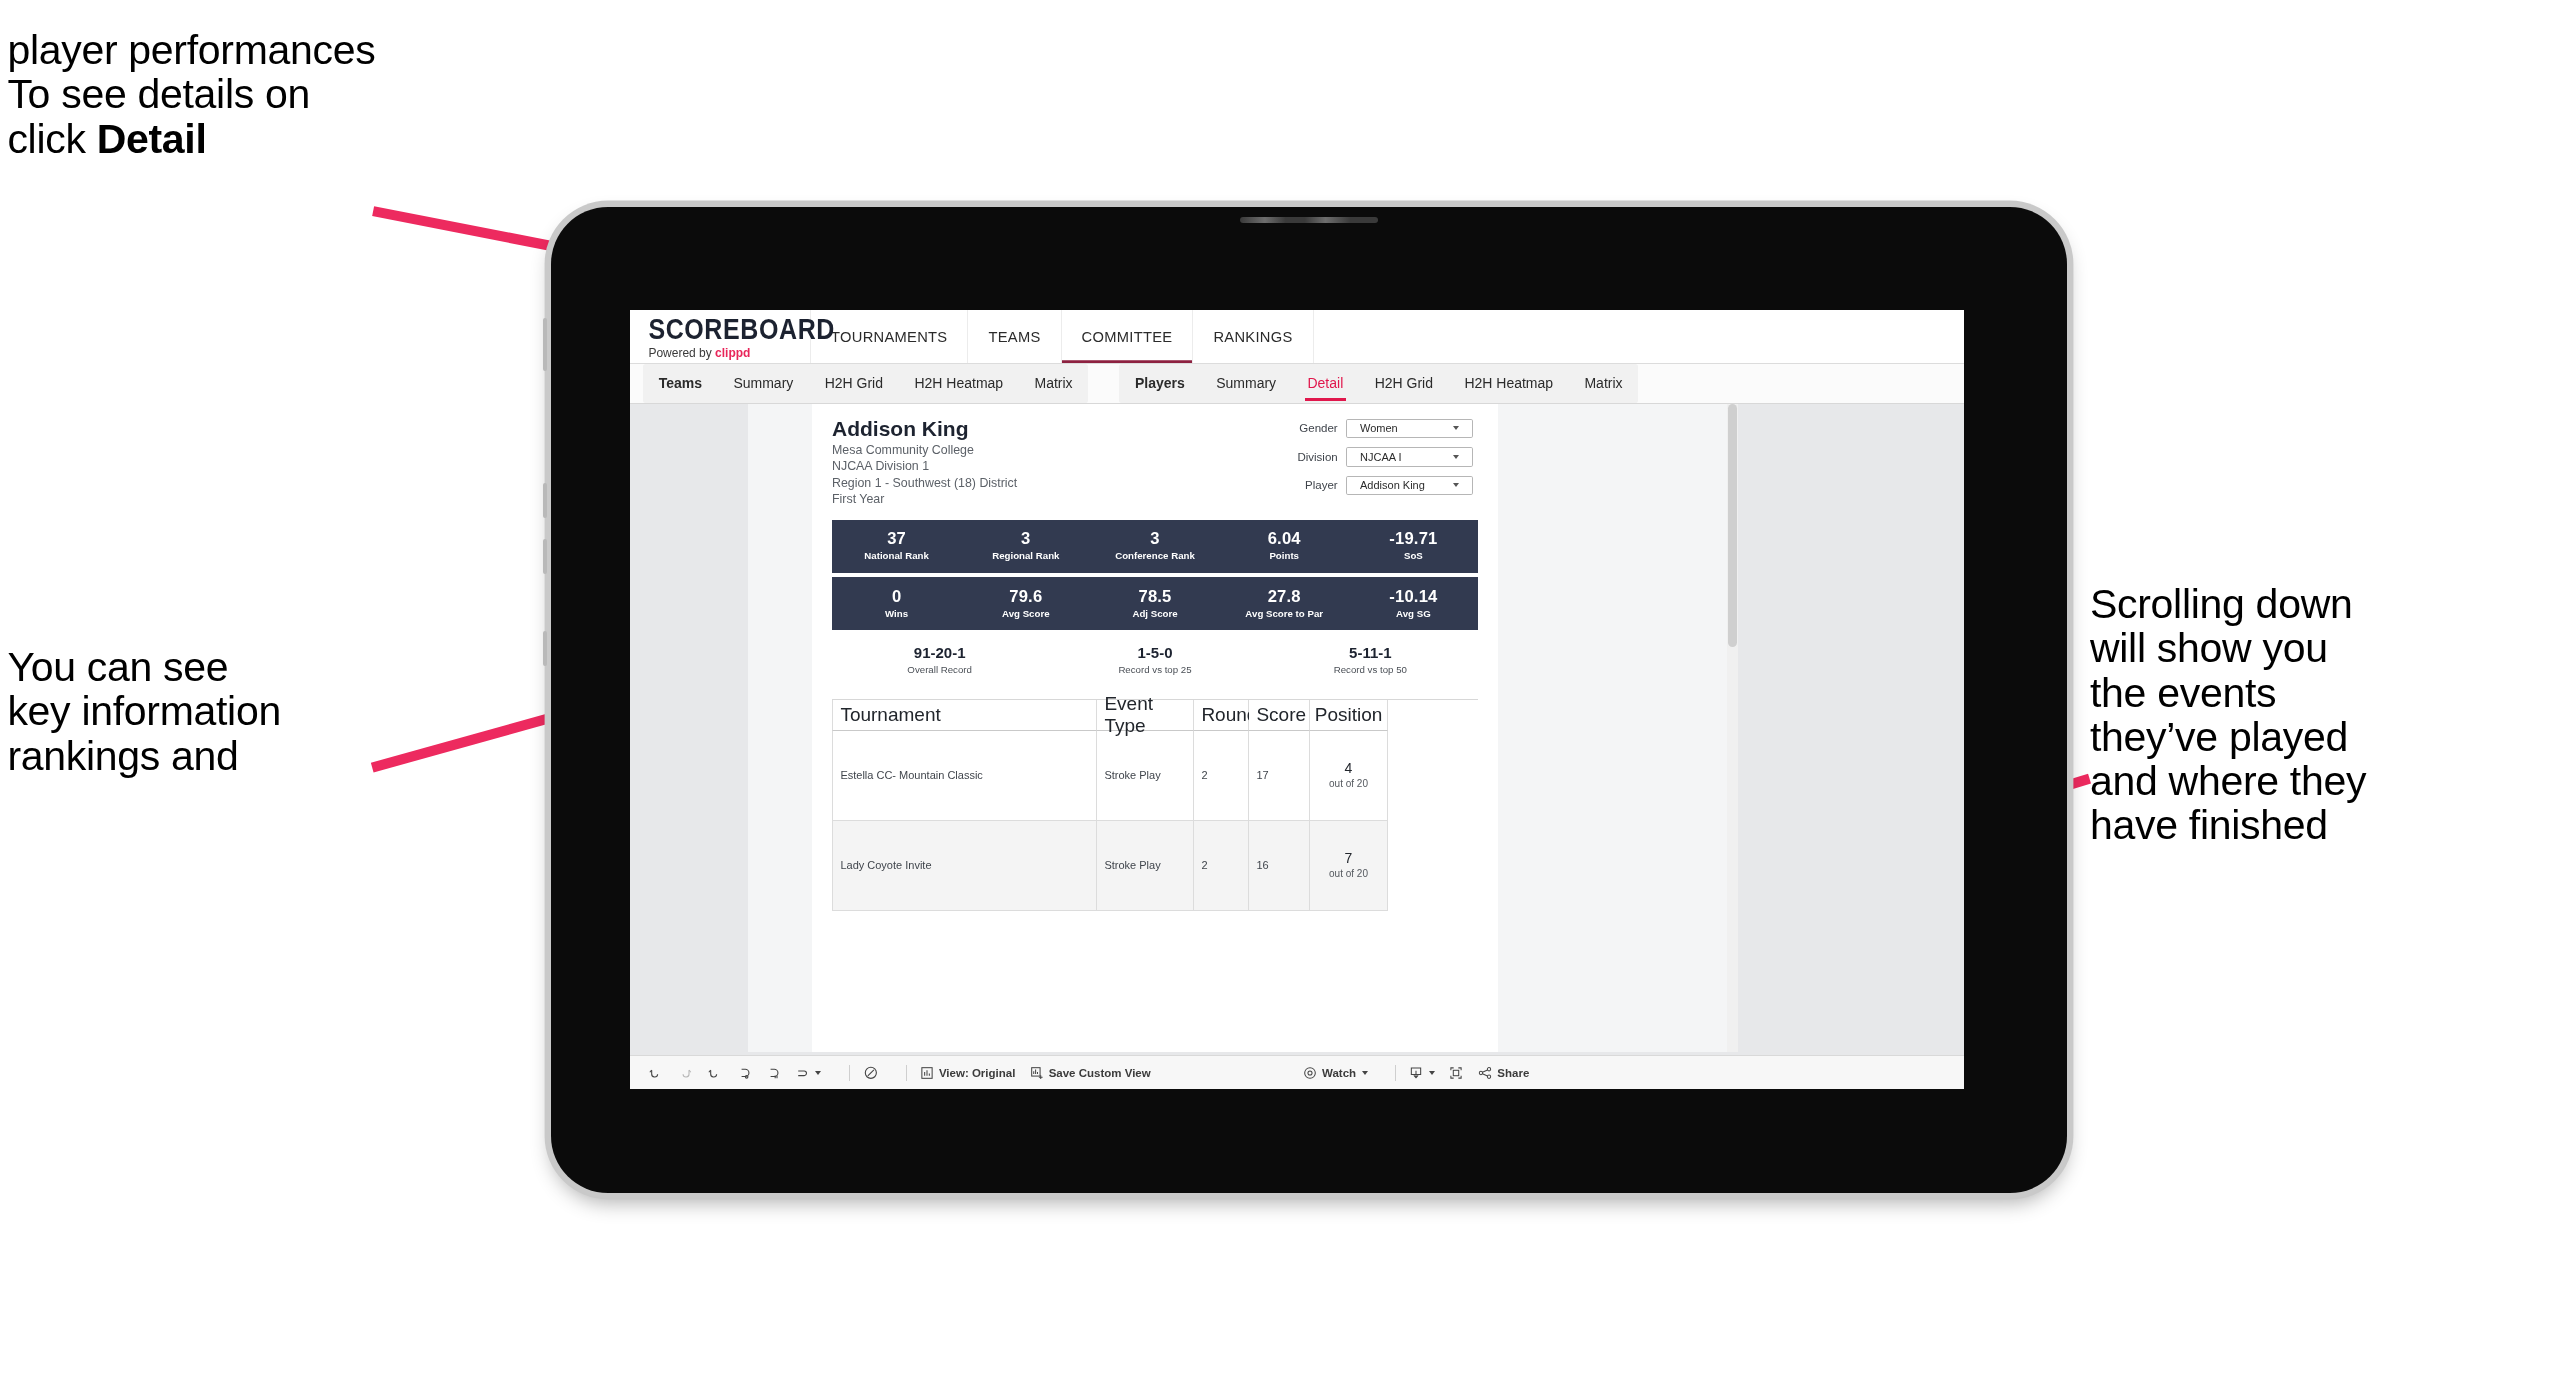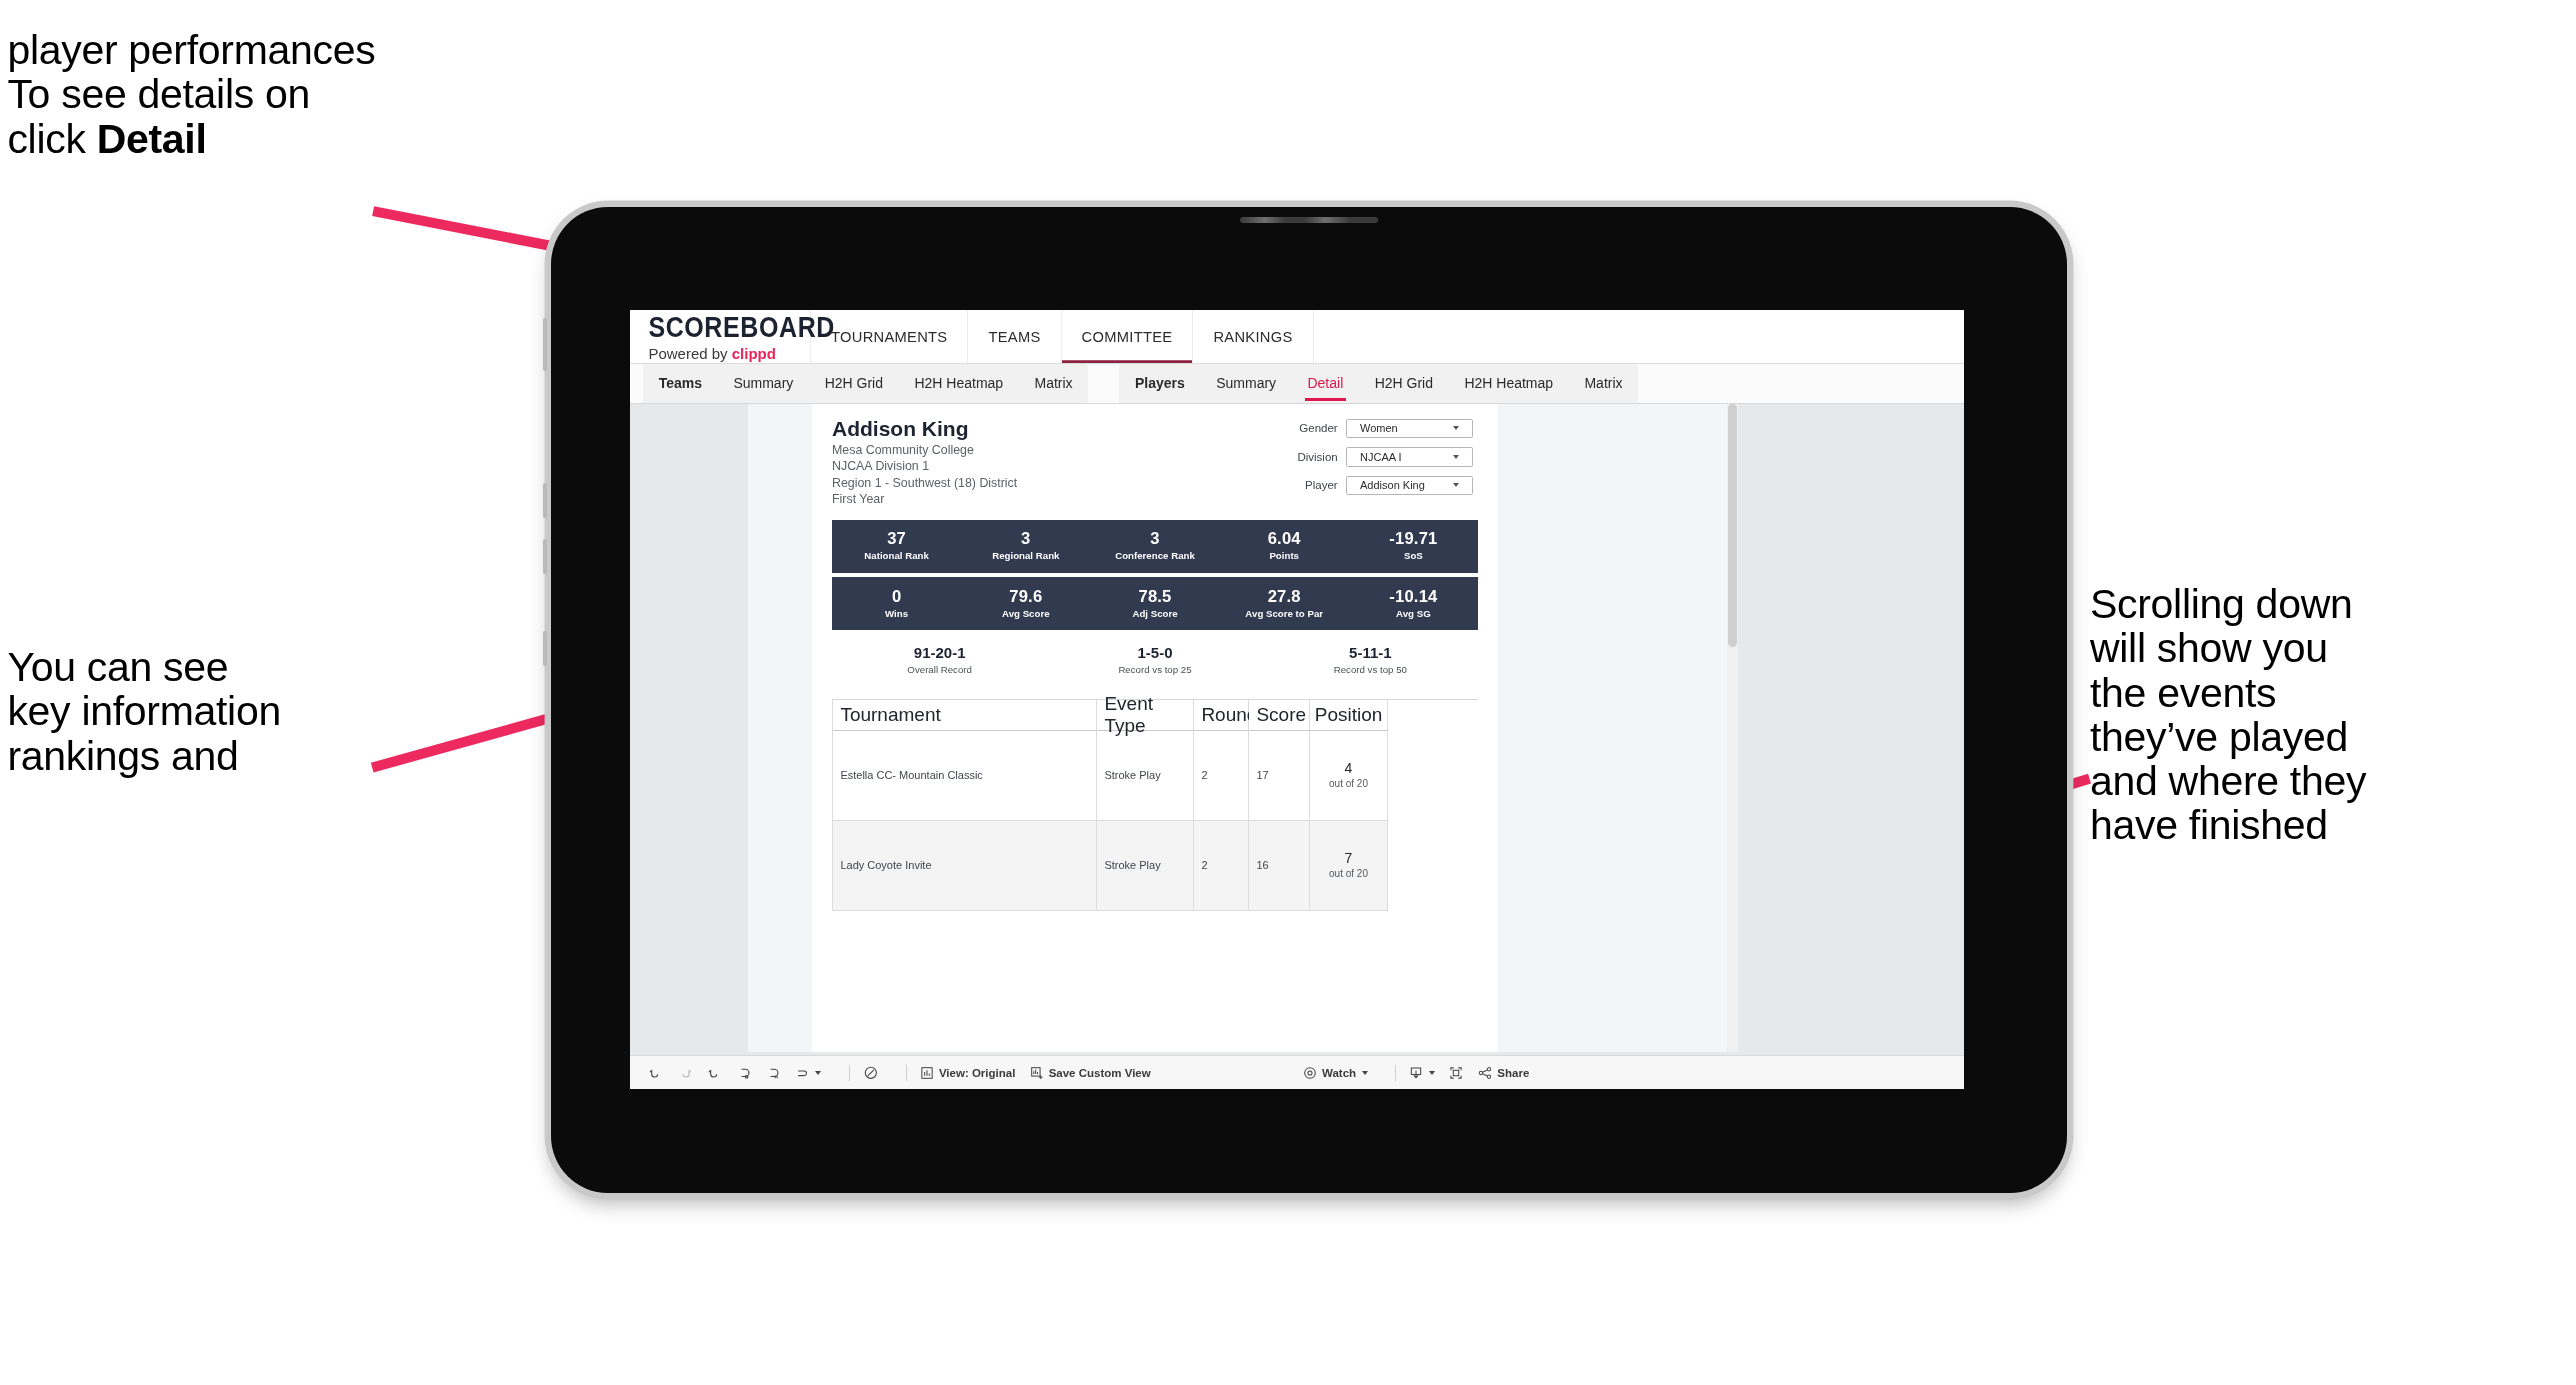--- a/index.html
+++ b/index.html
@@ -45,21 +45,21 @@
     background:#a21caf;overflow:hidden;
   }
 
   
   #topnav{height:53px;background:#ffffff;display:flex;align-items:stretch;
           border-bottom:0.9px solid #dcdcdc;position:relative;}
   #brand{width:181px;display:flex;flex-direction:column;justify-content:center;
          padding-left:18.4px;box-sizing:border-box;border-right:0.9px solid #ececec;}
   #brand-title{font-size:25px;font-weight:800;letter-spacing:0.6px;color:#1c2230;line-height:1;
                font-family:"Liberation Sans", sans-serif;transform:scaleY(1.18);transform-origin:left top;}
-  #brand-sub{font-size:15px;color:#3a3a3a;margin-top:8.3px;line-height:1;}
+  #brand-sub{font-size:12px;color:#3a3a3a;margin-top:8.3px;line-height:1;}
   #brand-sub .pink{color:#e8265a;font-weight:700;}
   .topnav-item{
     display:flex;align-items:center;padding:0 20px;font-size:14.7px;color:#2b2b2b;
     border-right:0.9px solid #ececec;letter-spacing:0.3px;white-space:nowrap;
   }
   .topnav-item.active{box-shadow:inset 0 -2.8px 0 #8d2140;}
 
   
   #subnav{height:39px;background:#fbfbfb;display:flex;align-items:center;
           border-bottom:0.9px solid #d8d8d8;padding-left:13px;}

